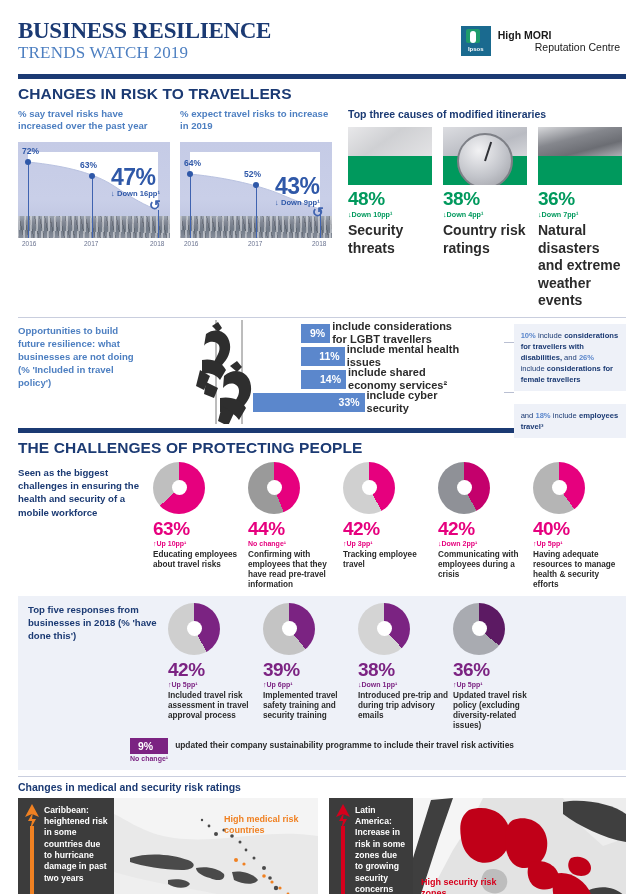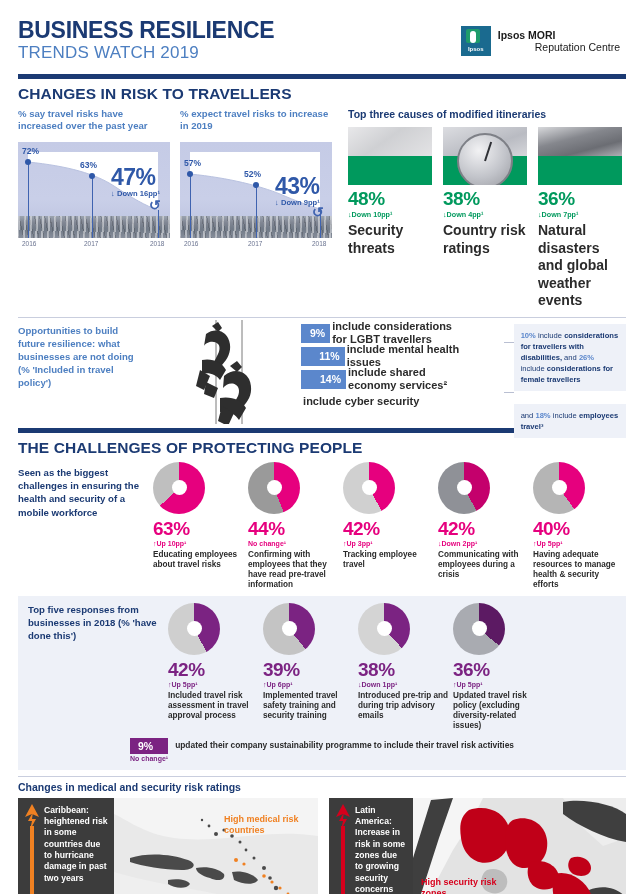--- a/index.html
+++ b/index.html
@@ -8,21 +8,21 @@
     background: #ffffff;
     font-family: "Liberation Sans", sans-serif;
     color: #1b2a6b;
     overflow: hidden;
     position: relative;
   }
   .page { width:644px; height:894px; position:relative; padding: 0 18px; }
 
   
   .masthead { display:flex; align-items:center; height:70px; padding-top:12px; }
-  .mast-titles { flex:0 0 auto; }
+  .mast-titles { flex:0 0 auto;font-family:Liberation Serif, serif; }
   .mast-title {
     font-size: 23px; font-weight: bold; letter-spacing:-0.3px;
     color:#1b3a73; line-height: 1.03;
   }
   .mast-sub {
     font-size: 17px; color:#4d7fc1; letter-spacing:0.2px; line-height:1.15;
     font-weight: 400;
   }
   .mast-logos { margin-left:auto; display:flex; align-items:center; gap:16px; padding-right:6px;}
   .isos-logo { position:relative; width:96px; height:42px; }
@@ -161,21 +161,21 @@
       <div class="mast-sub">TRENDS WATCH 2019</div>
     </div>
     <div class="mast-logos">
       <div class="ipsos-block">
         <div class="ipsos-sq">
           <div class="g"></div>
             <div class="w"></div>
           <div class="lbl">Ipsos</div>
         </div>
         <div class="ipsos-txt">
-          <div class="l1">Ipsos MORI</div>
+          <div class="l1">High MORI</div>
           <div class="l2">Reputation Centre</div>
         </div>
       </div>
     </div>
   </div>
 
   <div class="rulebar"></div>
   <div class="section-title">CHANGES IN RISK TO TRAVELLERS</div>
 
   <div class="charts-row">
@@ -222,21 +222,21 @@
         </div>
         <svg class="area-mask" width="152" height="110">
           <path d="M10,34 C50,38 80,46 100,54 C116,61 130,66 140,69 L140,12 L10,12 Z" fill="#ffffff"></path>
           <path d="M10,34 C50,38 80,46 100,54 C116,61 130,66 140,69" fill="none" stroke="#b9c2e0" stroke-width="1"></path>
         </svg>
         <div class="axis-line" style="left:10px;top:34px;width:1.4px;height:64px;"></div>
         <div class="axis-line" style="left:76px;top:45px;width:1.4px;height:53px;"></div>
         <div class="axis-line" style="left:140px;top:69px;width:1.4px;height:29px;"></div>
         <div class="pt" style="left:7px;top:31px;"></div>
         <div class="pt" style="left:73px;top:42px;"></div>
-        <div class="vlabel" style="left:4px;top:18px;">57%</div>
+        <div class="vlabel" style="left:4px;top:18px;">64%</div>
         <div class="vlabel" style="left:64px;top:29px;">52%</div>
         <div class="bignum" style="left:95px;top:33px;">43%</div>
         <div class="delta" style="left:95px;top:58px;">
           <span>↓</span>
           <span>Down 9pp¹</span>
         </div>
         <div class="swirl" style="left:132px;top:64px;">↺</div>
         <div class="xlabels">
           <span style="left:4px;">2016</span>
           <span style="left:68px;">2017</span>
@@ -276,21 +276,21 @@
 
         <div class="cause">
           <div class="cause-img">
             <div class="top c3top"></div>
               <div class="bot"></div>
           </div>
           <div class="cause-num">36%</div>
           <div class="cause-delta">
             <span>↓</span><span>Down 7pp¹</span>
           </div>
-          <div class="cause-cap">Natural disasters and global weather events</div>
+          <div class="cause-cap">Natural disasters and extreme weather events</div>
         </div>
 
       </div>
     </div>
   </div>
 
   <div class="sep"></div>
 
   <div class="opps">
     <div class="opps-lead">Opportunities to build future resilience: what businesses are not doing (% 'Included in travel policy')</div>
@@ -320,20 +320,21 @@
       </div>
       <div class="obar-row">
         <div class="obar" style="width:52px;">11%</div>
         <div class="obar-lbl">include mental health issues</div>
       </div>
       <div class="obar-row">
         <div class="obar" style="width:64px;">14%</div>
         <div class="obar-lbl">include shared economy services²</div>
       </div>
       <div class="obar-row">
+        <div class="obar" style="width:125px;margin-left:-48px;">33%</div>
         <div class="obar-lbl">include cyber security</div>
       </div>
     </div>
 
     <div class="opps-notes">
       <div class="leader" style="left:0;top:18px;width:10px;"></div>
       <div class="leader" style="left:0;top:68px;width:10px;"></div>
       <div class="note">
         <span class="pct">10%</span><span style="font-weight:400"> include </span><span>considerations for travellers with disabilities,</span><span style="font-weight:400"> and </span><span class="pct">26%</span><span style="font-weight:400"> include </span><span>considerations for female travellers</span>
       </div>

